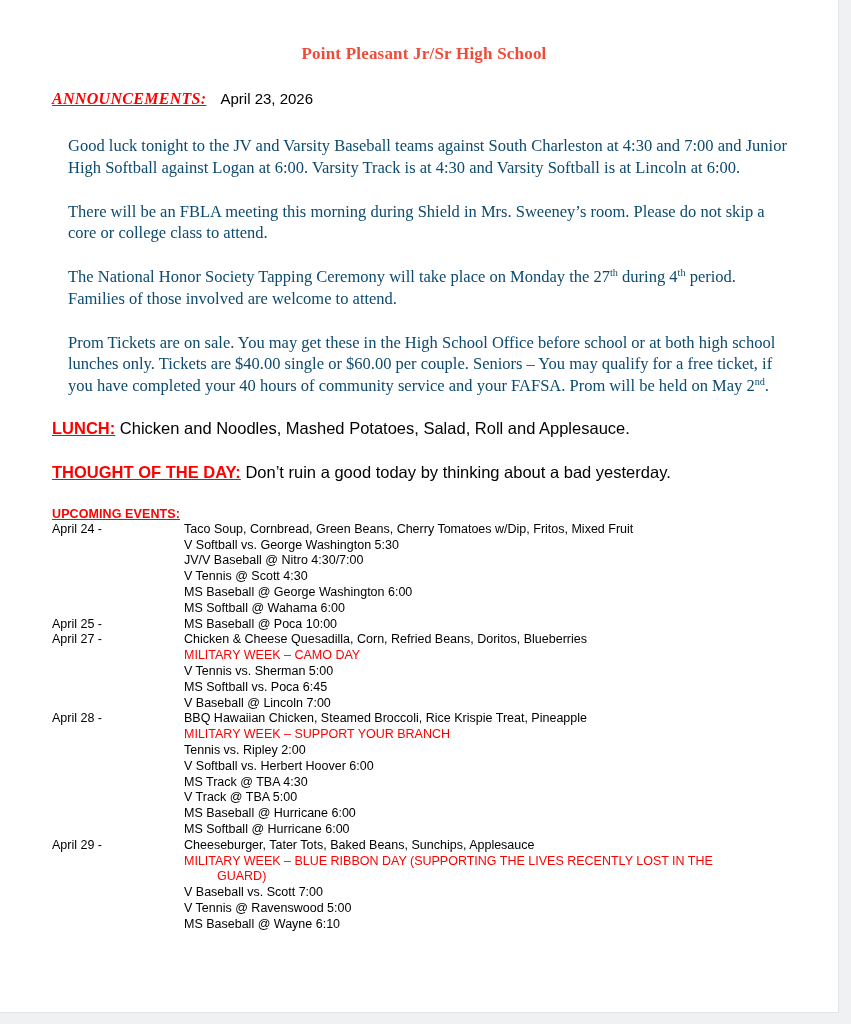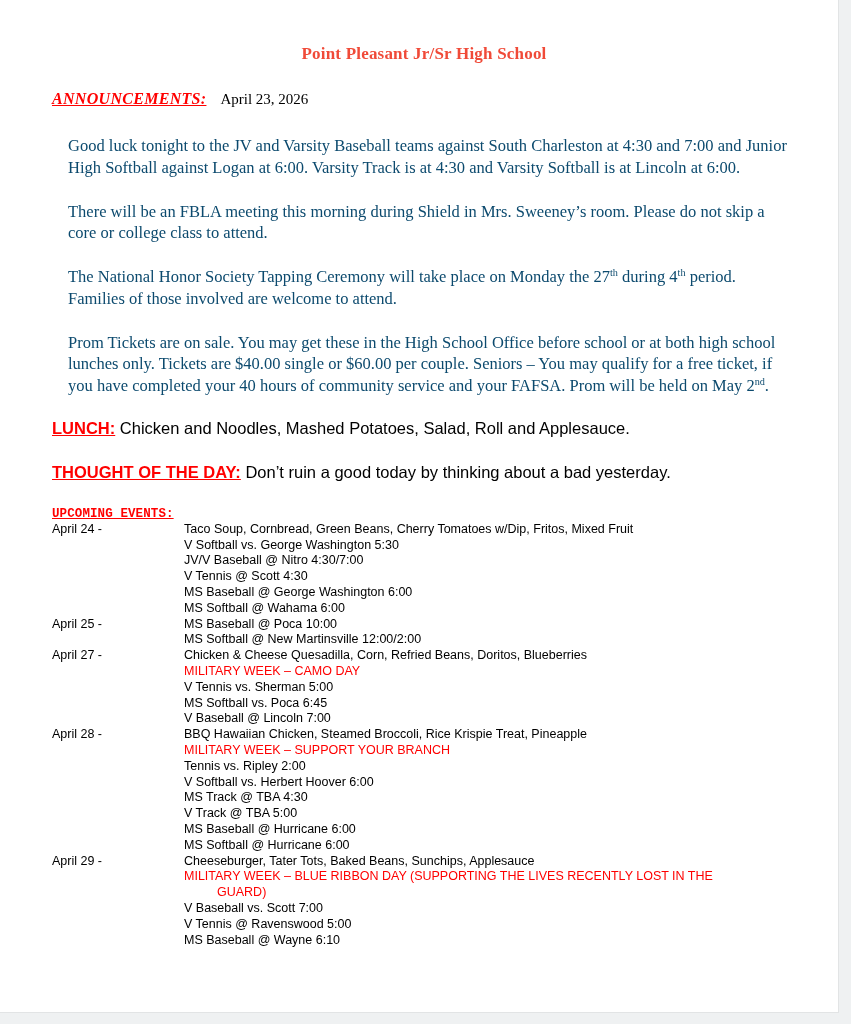--- a/index.html
+++ b/index.html
@@ -44,21 +44,21 @@
     color: var(--accent-red, #ff0000);
     font-weight: bold;
     font-style: italic;
     text-decoration: underline;
     font-family: "Liberation Serif", serif;
     letter-spacing: 0.3px;
     margin-right: 10px;
   }
   .ann-date {
     color: #000000;
-    font-family: Liberation Serif, serif;
+    font-family: Liberation Sans, sans-serif;
     font-size: 15px;
     margin-top: 43px;
   }
   .body-para {
     margin: 0 0 22px 16px;
     font-size: 16.5px;
     line-height: 1.32;
     color: #0c4a6e;
     max-width: 748px;
   }
@@ -75,21 +75,21 @@
   }
   .red-label {
     color: var(--accent-red, #ff0000);
     font-weight: bold;
     text-decoration: underline;
   }
   .events-section {
     margin-top: 2px;
   }
   .events-label {
-    font-family: Liberation Mono, monospace;
+    font-family: Liberation Sans, sans-serif;
     font-size: 12.5px;
     margin-bottom: 1px;
     letter-spacing: 0.1px;
   }
   .event-row {
     display: flex;
     align-items: flex-start;
     font-family: "Liberation Sans", sans-serif;
     font-size: 12.5px;
     line-height: 15.8px;
@@ -154,21 +154,20 @@
               <div class="event-line">JV/V Baseball @ Nitro 4:30/7:00</div>
               <div class="event-line">V Tennis @ Scott 4:30</div>
               <div class="event-line">MS Baseball @ George Washington 6:00</div>
               <div class="event-line">MS Softball @ Wahama 6:00</div>
             </div>
           </div>
           <div class="event-row">
             <div class="event-date">April 25 -</div>
             <div class="event-lines">
               <div class="event-line">MS Baseball @ Poca 10:00</div>
-              <div class="event-line">MS Softball @ New Martinsville 12:00/2:00</div>
             </div>
           </div>
           <div class="event-row">
             <div class="event-date">April 27 -</div>
             <div class="event-lines">
               <div class="event-line">Chicken &amp; Cheese Quesadilla, Corn, Refried Beans, Doritos, Blueberries</div>
               <div class="event-line red-text">MILITARY WEEK – CAMO DAY</div>
               <div class="event-line">V Tennis vs. Sherman 5:00</div>
               <div class="event-line">MS Softball vs. Poca 6:45</div>
               <div class="event-line">V Baseball @ Lincoln 7:00</div>

